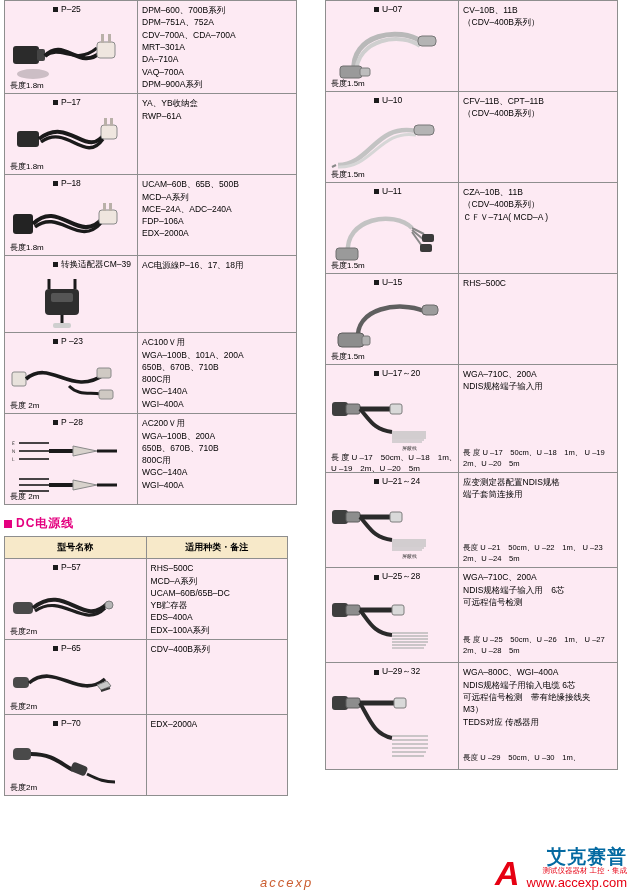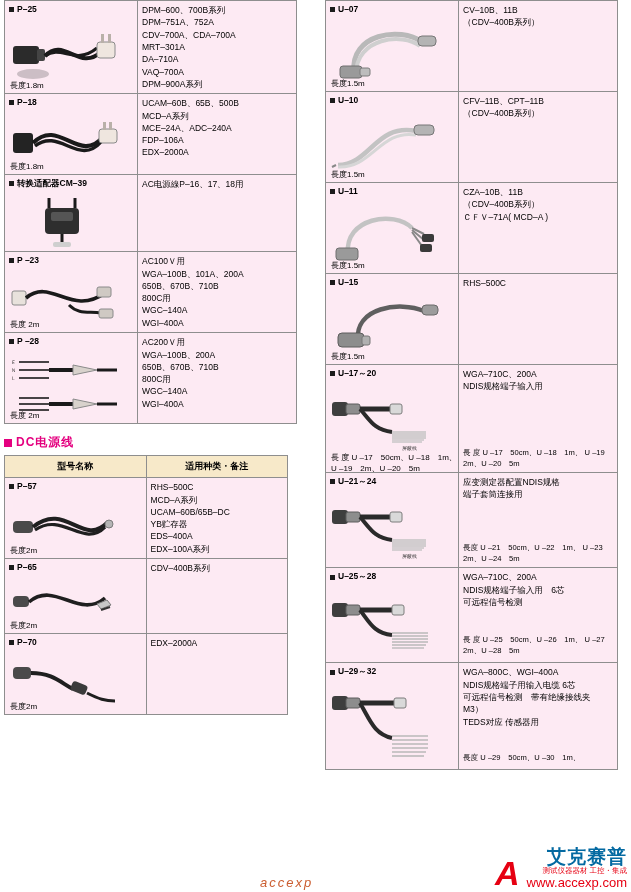--- a/index.html
+++ b/index.html
@@ -34,24 +34,25 @@
     position:relative;
     padding:3px 4px 14px 4px;
   }
   td.desc{
     width:150px;
     font-size:8.5px;
     line-height:1.45;
     padding:4px 5px;
   }
   .mdl{
-    font-weight:bold;
+    font-weight:normal;
     font-size:8.5px;
     margin-bottom:2px;
     display:block;
+    margin-left:44px;
   }
   .mdl .sq{
     display:inline-block;
     width:5px;height:5px;
     background:#1b1b1b;
     margin-right:3px;
     vertical-align:middle;
   }
   .len{
     position:absolute;
@@ -162,20 +163,38 @@
           <div>DPM–600、700B系列</div>
           <div>DPM–751A、752A</div>
           <div>CDV–700A、CDA–700A</div>
           <div>MRT–301A</div>
           <div>DA–710A</div>
           <div>VAQ–700A</div>
           <div>DPM–900A系列</div>
         </td>
       </tr>
 
+      <tr>
+        <td class="pic">
+          <span class="mdl"><span class="sq"></span><span>P–17</span></span>
+          <svg width="112" height="62" viewBox="0 0 112 62">
+            <rect x="8" y="22" width="22" height="16" rx="3" fill="#2b2b2b"></rect>
+            <path d="M30 30 C 60 6, 78 52, 96 24" stroke="#1a1a1a" stroke-width="4" fill="none"></path>
+            <path d="M32 33 C 58 14, 76 56, 94 30" stroke="#1a1a1a" stroke-width="3.4" fill="none"></path>
+            <rect x="92" y="16" width="16" height="14" rx="3" fill="#efe6df" stroke="#8a8a8a"></rect>
+            <rect x="95" y="9" width="3" height="8" fill="#b9b0a8"></rect>
+            <rect x="101" y="9" width="3" height="8" fill="#b9b0a8"></rect>
+          </svg>
+          <span class="len">長度1.8m</span>
+        </td>
+        <td class="desc">
+          <div>YA、YB收纳盒</div>
+          <div>RWP–61A</div>
+        </td>
+      </tr>
 
       <tr>
         <td class="pic">
           <span class="mdl"><span class="sq"></span><span>P–18</span></span>
           <svg width="112" height="62" viewBox="0 0 112 62">
             <rect x="4" y="24" width="20" height="20" rx="3" fill="#232323"></rect>
             <path d="M24 34 C 50 8, 70 56, 94 28" stroke="#1a1a1a" stroke-width="4.2" fill="none"></path>
             <path d="M26 37 C 50 18, 70 58, 92 33" stroke="#1a1a1a" stroke-width="3.4" fill="none"></path>
             <rect x="90" y="20" width="18" height="14" rx="3" fill="#efe6df" stroke="#8a8a8a"></rect>
             <rect x="94" y="13" width="3" height="8" fill="#b9b0a8"></rect>

